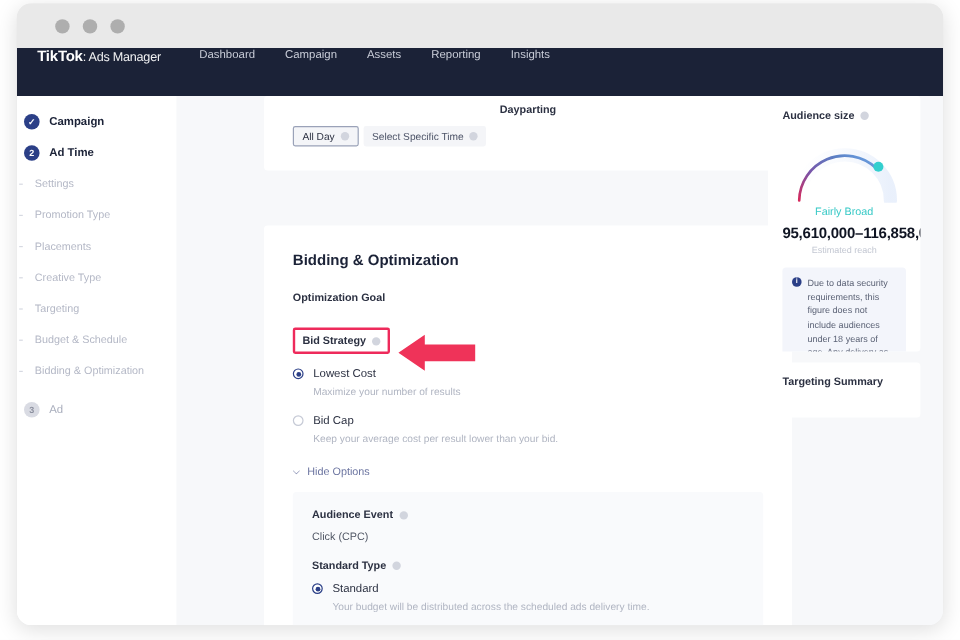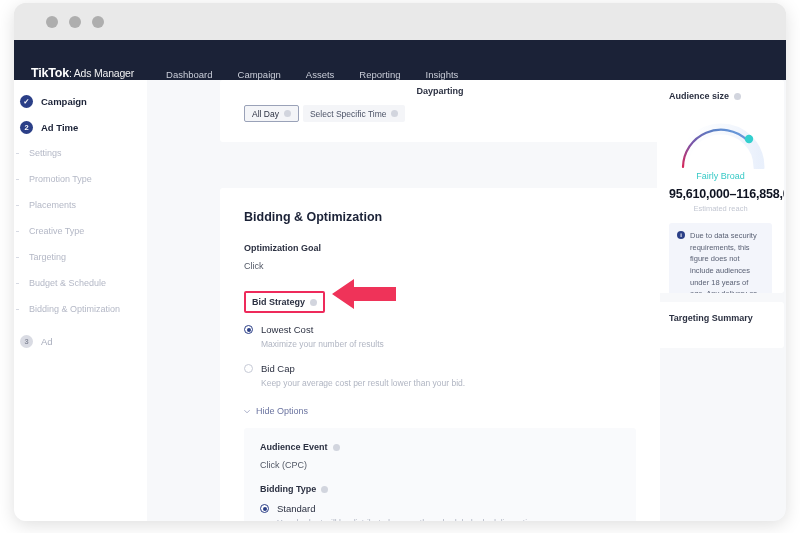--- a/index.html
+++ b/index.html
@@ -42,21 +42,21 @@
     width: 772px; height: 481px;
     background: #f7f8fa;
     overflow: hidden;
   }
 
   
   #topnav {
     position: absolute; left: 0; top: 0;
     width: 100%; height: 40px;
     background: #1b2237;
-    display: flex; align-items: flex-end;
+    display: flex; align-items: flex-start;
   }
   #brand {
     margin-left: 17px;
     color: #ffffff;
     font-size: 12.5px;
     font-weight: 700;
     letter-spacing: -0.2px;
     white-space: nowrap;
   }
   #brand .sub { font-weight: 400; font-size: 10.5px; opacity: .93; }
@@ -205,21 +205,21 @@
     border-radius: 3px;
     padding: 14px 16px 16px 16px;
     width: 100%;
   }
   #subpanel .field-label { margin-bottom: 0; }
   #subpanel .field-value { margin-top: 8px; margin-bottom: 14px; }
 
   
   #right {
     position: absolute;
-    left: 643px; top: 40px;
+    left: 626px; top: 40px;
     width: 127px; height: 441px;
   }
   .rcard {
     background: #ffffff;
     border-radius: 3px;
     padding: 11px 12px 12px 12px;
     position: relative;
     overflow: hidden;
   }
   #rcard-audience { height: 213px; }
@@ -364,21 +364,20 @@
             <span>Select Specific Time</span>
             <span class="info-dot"></span>
           </div>
         </div>
       </div>
 
       <div class="card" id="card-bidding">
         <div id="bidding-title">Bidding &amp; Optimization</div>
 
         <div class="field-label">Optimization Goal</div>
-        <div class="field-value">Click</div>
 
         <div id="bid-strategy-row">
           <span class="field-label">Bid Strategy</span>
           <span class="info-dot"></span>
         </div>
 
         <div class="radio-row">
           <span class="radio checked"></span>
           <span class="radio-label">Lowest Cost</span>
         </div>
@@ -396,21 +395,21 @@
         </div>
 
         <div id="subpanel">
           <div class="field-label">
             <span>Audience Event</span>
             <span class="info-dot"></span>
           </div>
           <div class="field-value">Click (CPC)</div>
 
           <div class="field-label">
-            <span>Bidding Type</span>
+            <span>Standard Type</span>
             <span class="info-dot"></span>
           </div>
 
           <div class="radio-row" style="margin-top:9px">
             <span class="radio checked"></span>
             <span class="radio-label">Standard</span>
           </div>
           <div class="radio-help">Your budget will be distributed across the scheduled ads delivery time.</div>
 
         </div>

